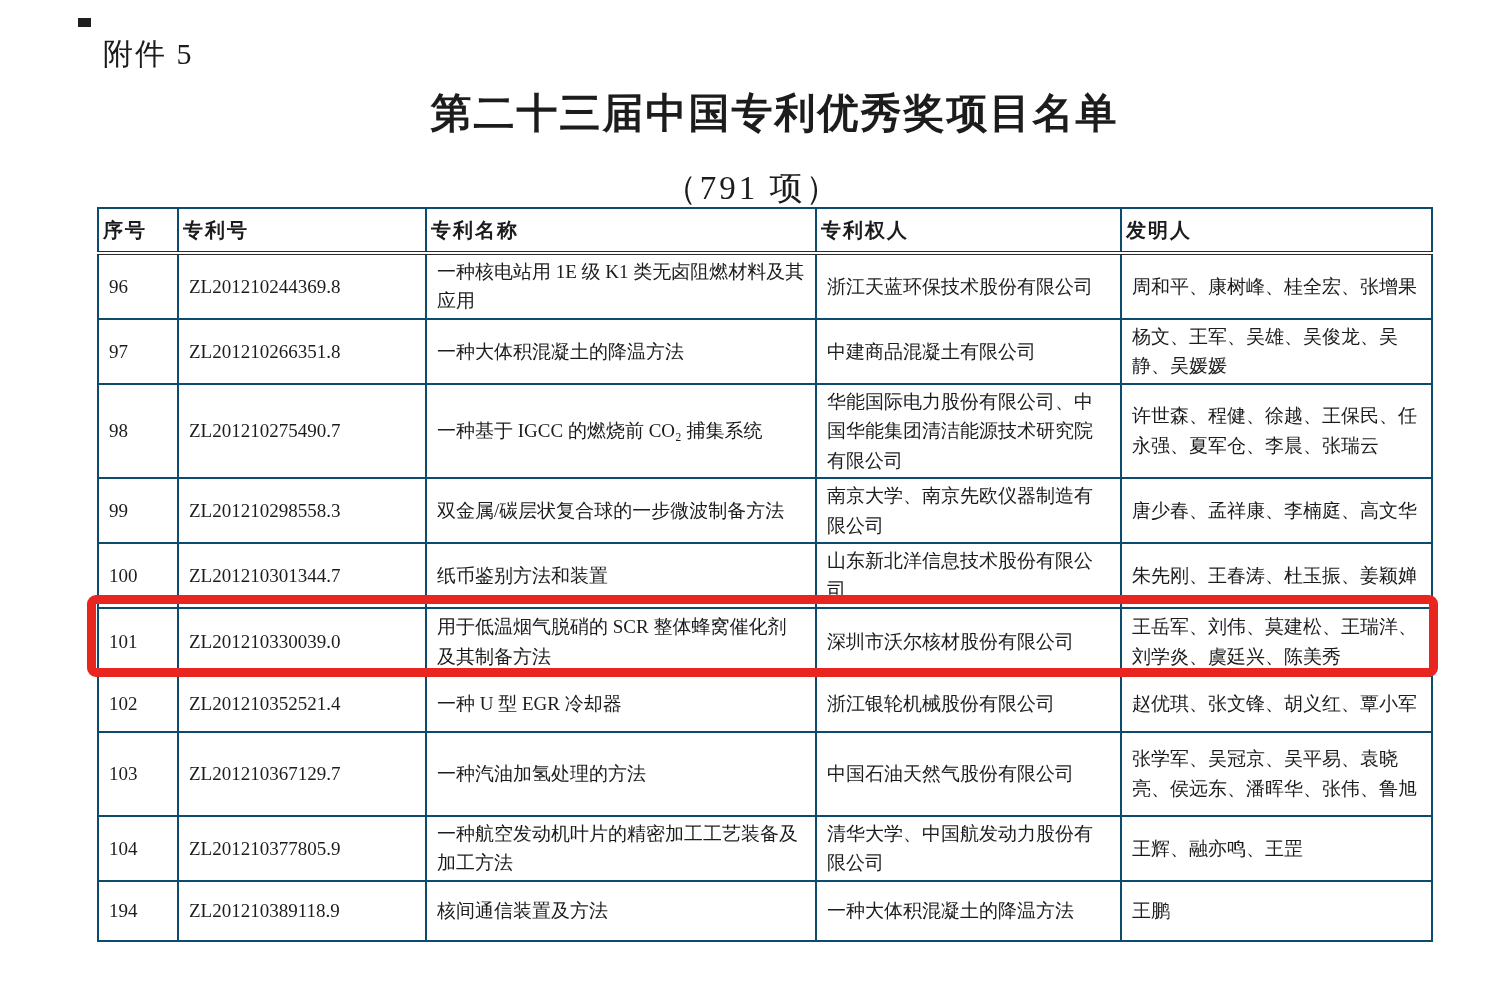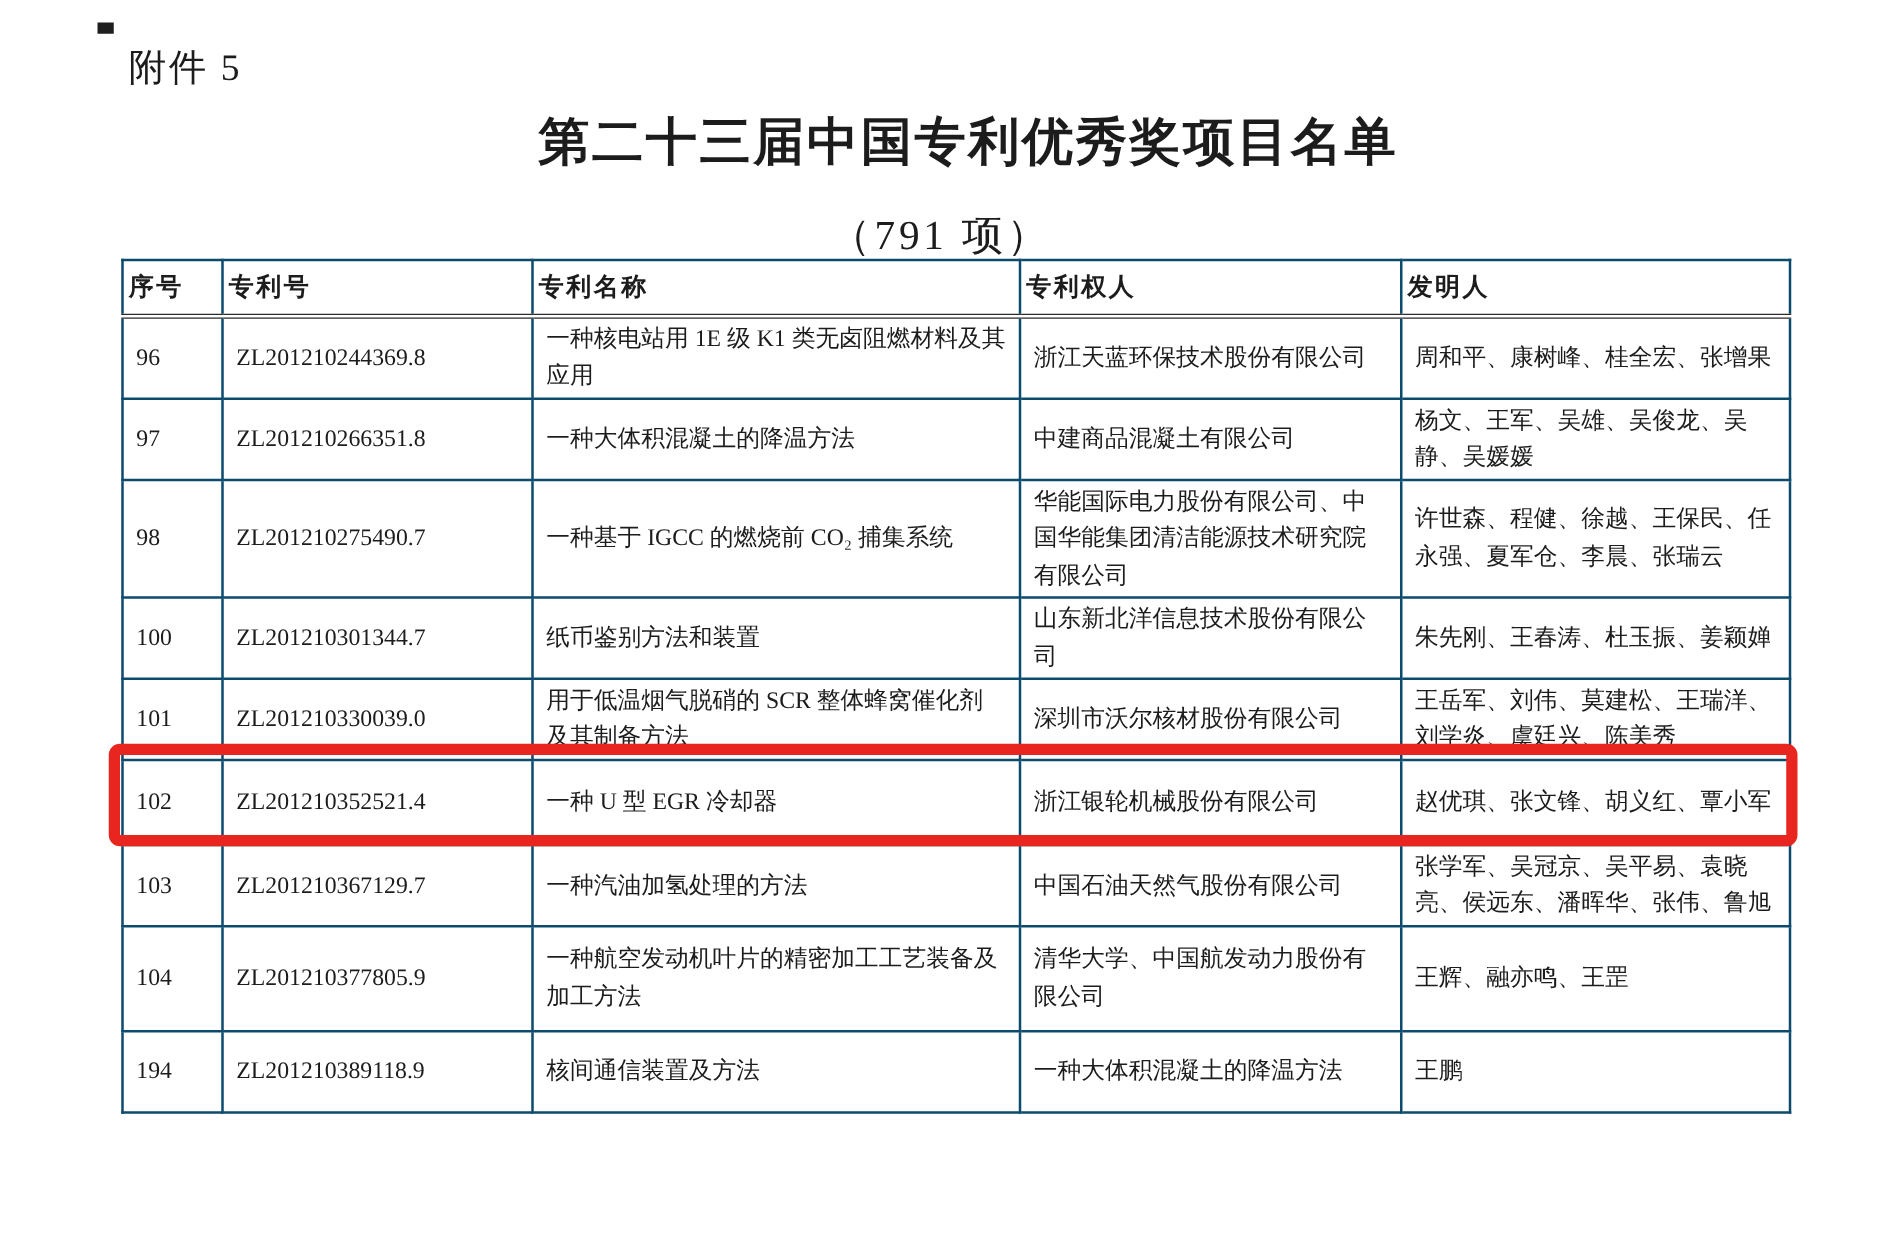--- a/index.html
+++ b/index.html
@@ -90,20 +90,27 @@
         <td>杨文、王军、吴雄、吴俊龙、吴静、吴媛媛</td>
       </tr>
       <tr>
         <td>98</td>
         <td>ZL201210275490.7</td>
         <td>一种基于 IGCC 的燃烧前 CO₂ 捕集系统</td>
         <td>华能国际电力股份有限公司、中国华能集团清洁能源技术研究院有限公司</td>
         <td>许世森、程健、徐越、王保民、任永强、夏军仓、李晨、张瑞云</td>
       </tr>
       <tr>
+        <td>99</td>
+        <td>ZL201210298558.3</td>
+        <td>双金属/碳层状复合球的一步微波制备方法</td>
+        <td>南京大学、南京先欧仪器制造有限公司</td>
+        <td>唐少春、孟祥康、李楠庭、高文华</td>
+      </tr>
+      <tr>
         <td>100</td>
         <td>ZL201210301344.7</td>
         <td>纸币鉴别方法和装置</td>
         <td>山东新北洋信息技术股份有限公司</td>
         <td>朱先刚、王春涛、杜玉振、姜颖婵</td>
       </tr>
       <tr id="highlighted-row">
         <td>101</td>
         <td>ZL201210330039.0</td>
         <td>用于低温烟气脱硝的 SCR 整体蜂窝催化剂及其制备方法</td>

